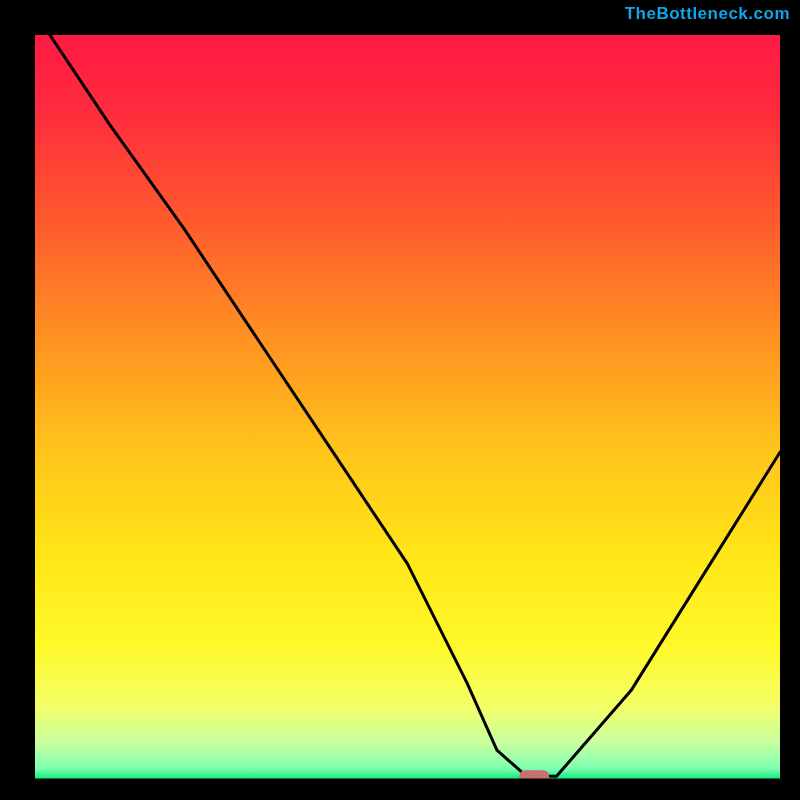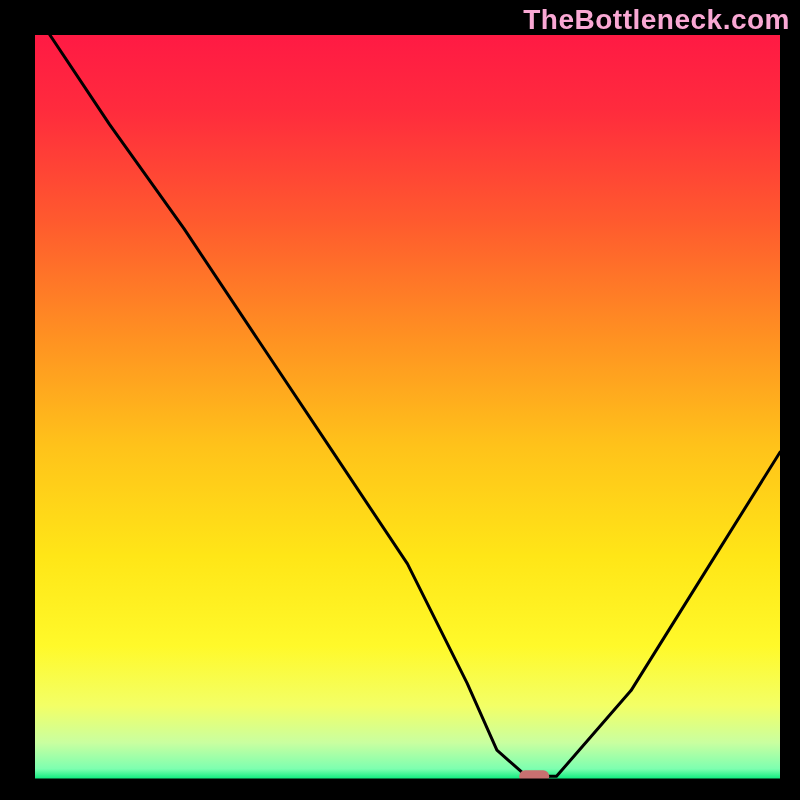--- a/index.html
+++ b/index.html
@@ -13,23 +13,23 @@
   .container {
     position: relative;
     width: 800px;
     height: 800px;
   }
   .watermark {
     position: absolute;
     top: 4px;
     right: 10px;
     font-family: Arial, Helvetica, sans-serif;
-    font-size: 28px;
+    font-size: 17px;
     font-weight: bold;
-    color: #f9a8d4;
+    color: #0ea5e9;
     letter-spacing: 0.5px;
     z-index: 5;
   }
   svg.plot {
     position: absolute;
     left: 0;
     top: 0;
   }
 </style>
 </head>

